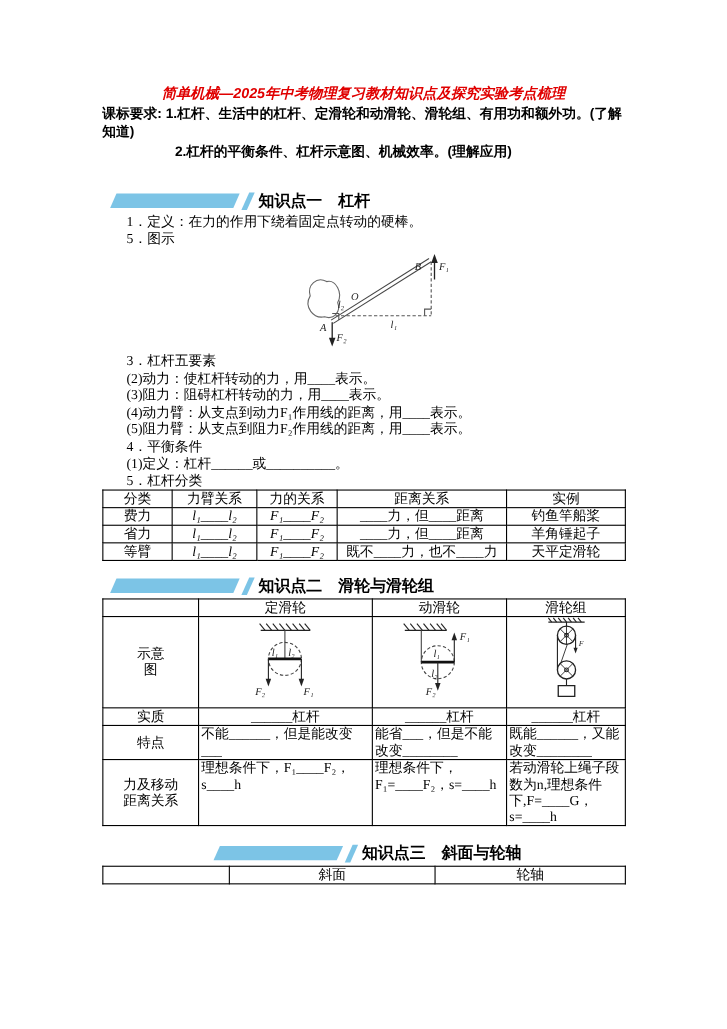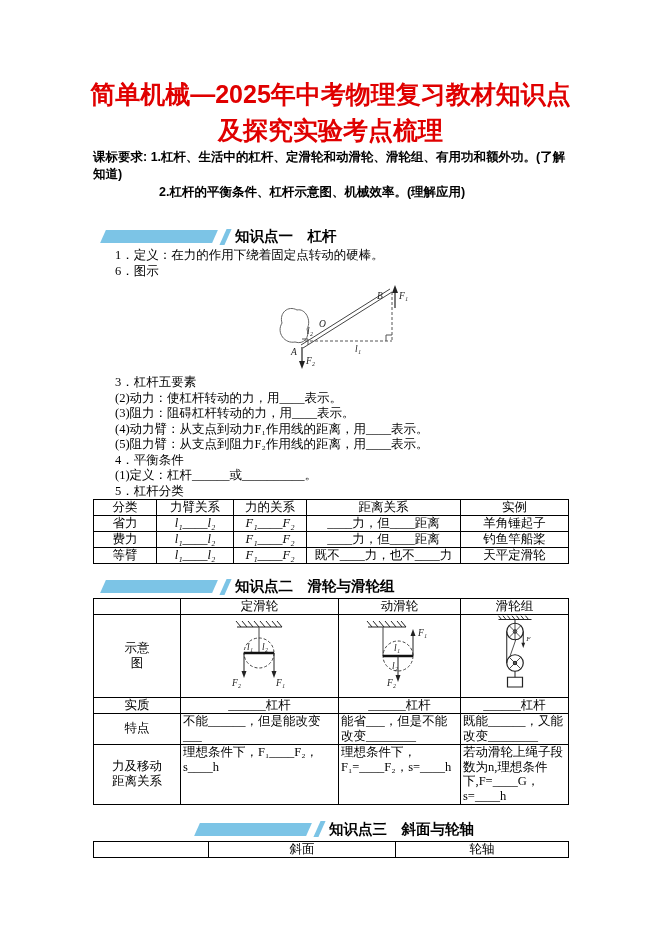--- a/index.html
+++ b/index.html
@@ -9,21 +9,21 @@
   *{box-sizing:border-box;}
   html,body{margin:0;padding:0;background:#ffffff;}
   .page{
     width:661px;height:935px;position:relative;background:#fff;overflow:hidden;
     font-family:"Liberation Serif","DejaVu Serif",serif;color:#000;
   }
   .content{padding:0 93px;}
   .doc-title{
     margin:76px auto 0;width:505px;text-align:center;
     font-family:"Liberation Sans","DejaVu Sans",sans-serif;
-    font-weight:bold;font-size:25px;line-height:1.45;color:var(--title-red);
+    font-weight:bold;font-size:13px;line-height:1.45;color:var(--title-red);font-style:italic;
   }
   .requirements{
     font-family:"Liberation Sans","DejaVu Sans",sans-serif;
     font-weight:bold;font-size:12.5px;line-height:1.4;color:#000;
   }
   .req-line2{padding-left:66px;}
   .kp-header{display:flex;align-items:center;height:17px;margin-top:27px;margin-bottom:3px;}
   .kp-bar{width:112px;height:13px;background:var(--accent);transform:skewX(-24deg);margin-left:10px;}
   .kp-slash{width:5px;height:16px;background:var(--accent);transform:skewX(-24deg);margin-left:8px;}
   .kp-title{
@@ -59,21 +59,21 @@
       <div class="req-line2">2.杠杆的平衡条件、杠杆示意图、机械效率。(理解应用)</div>
     </div>
 
     <div class="kp-header">
       <span class="kp-bar"></span>
       <span class="kp-slash"></span>
       <span class="kp-title">知识点一　杠杆</span>
     </div>
 
     <div class="line">1．定义：在力的作用下绕着固定点转动的硬棒。</div>
-    <div class="line">6．图示</div>
+    <div class="line">5．图示</div>
 
     <div class="lever-fig">
       <svg viewBox="0 0 138 90" width="138" height="90">
 
         <path d="M26,29 C17,24 8,32 11,42 C5,52 14,63 24,61 C33,64 39,56 36,48 C41,39 34,27 26,29 Z" fill="none" stroke="#666" stroke-width="1"></path>
 
         <line x1="30" y1="64" x2="119" y2="8" stroke="#444" stroke-width="1"></line>
         <line x1="32" y1="67" x2="121" y2="11" stroke="#444" stroke-width="1"></line>
 
         <line x1="34" y1="60" x2="121" y2="60" stroke="#555" stroke-width="1" stroke-dasharray="3,2"></line>
@@ -117,32 +117,32 @@
         </colgroup>
       <tbody>
           <tr>
         <td>分类</td>
         <td>力臂关系</td>
         <td>力的关系</td>
         <td>距离关系</td>
         <td>实例</td>
       </tr>
       <tr>
+        <td>费力</td>
+        <td class="fml">l₁____l₂</td>
+        <td class="fml">F₁____F₂</td>
+        <td>____力，但____距离</td>
+        <td>钓鱼竿船桨</td>
+      </tr>
+      <tr>
         <td>省力</td>
         <td class="fml">l₁____l₂</td>
         <td class="fml">F₁____F₂</td>
         <td>____力，但____距离</td>
         <td>羊角锤起子</td>
-      </tr>
-      <tr>
-        <td>费力</td>
-        <td class="fml">l₁____l₂</td>
-        <td class="fml">F₁____F₂</td>
-        <td>____力，但____距离</td>
-        <td>钓鱼竿船桨</td>
       </tr>
       <tr>
         <td>等臂</td>
         <td class="fml">l₁____l₂</td>
         <td class="fml">F₁____F₂</td>
         <td>既不____力，也不____力</td>
         <td>天平定滑轮</td>
       </tr>
     </tbody>
       </table>

